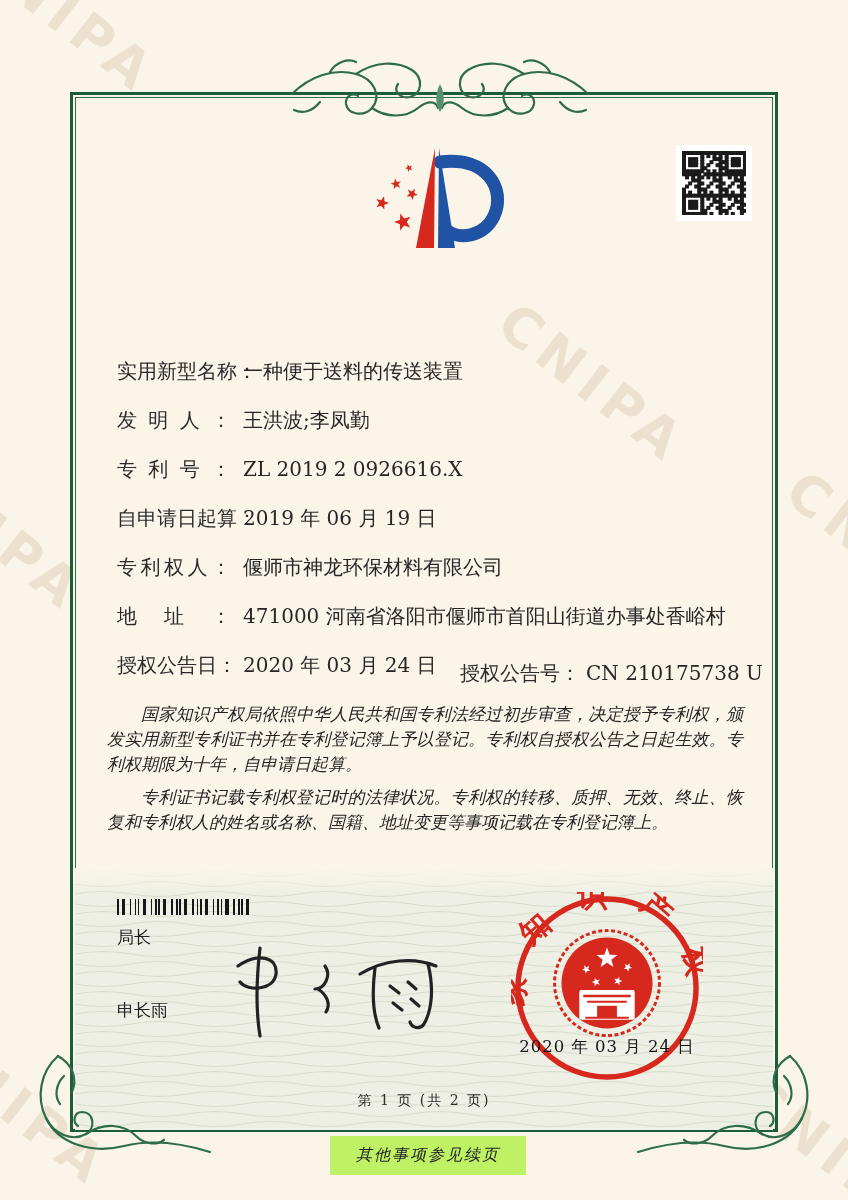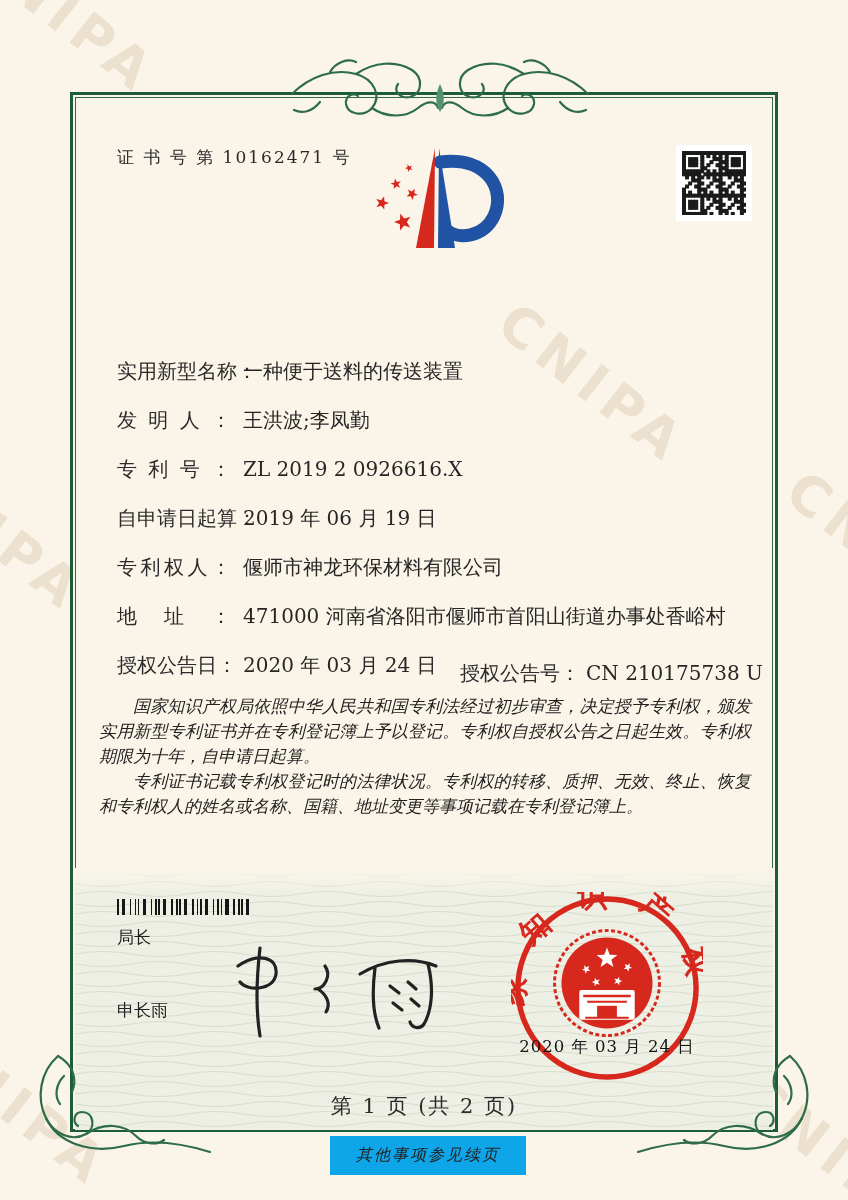--- a/index.html
+++ b/index.html
@@ -46,21 +46,21 @@
     display:inline-block; width:114px; text-align:justify; text-align-last:justify;
     color:#2b2b2b; vertical-align:top;
   }
   .fvalue{ margin-left:12px; color:#262626; }
   .pair2{ position:absolute; left:343px; top:0;margin-top:8px; }
   
   .body-text{
     position:absolute; left:99px; top:694px; width:652px;
     font-size:17px; line-height:25px; text-align:justify; font-style:italic; color:#222;
   }
-  .body-text p{ margin:0; text-indent:2em; }
+  .body-text p{ margin:8px; text-indent:2em; }
   
   .band{
     position:absolute; left:75px; top:868px; width:698px; height:262px;
     background:#eef0e5; overflow:hidden;
   }
   .band-fade{
     position:absolute; left:0; top:0; width:100%; height:26px;
     background:linear-gradient(#fbf5e9, rgba(251,245,233,0));
   }
   .barcode{
@@ -76,24 +76,24 @@
   .signature{ position:absolute; left:222px; top:936px; }
   .signature path{ stroke:#222; stroke-width:3.2; fill:none; stroke-linecap:round; }
   
   .seal{ position:absolute; left:511px; top:892px; }
   .seal-date{
     position:absolute; left:505px; top:1036px; width:204px; text-align:center;
     font-size:16.5px; letter-spacing:1px; color:#141414;
   }
   .page-num{
     position:absolute; left:0; right:0; top:1092px; text-align:center;
-    font-size:21px; letter-spacing:2px; color:#2b2b2b;
+    font-size:14px; letter-spacing:2px; color:#2b2b2b;
   }
   .cont-note{
-    position:absolute; left:330px; top:1136px; background:#0ea5e9;
+    position:absolute; left:330px; top:1136px; background:#bef264;
     padding:9px 26px; font-size:16px; font-style:italic; letter-spacing:2px; color:#222;
   }
 </style>
 </head>
 <body>
 
 <div class="page">
 
   <div class="wm" style="left:-48px; top:-18px;">CNIPA</div>
   <div class="wm" style="left:482px; top:352px;">CNIPA</div>
@@ -156,21 +156,20 @@
       <path d="M18,68 C30,94 64,104 96,96 C120,90 150,92 182,102"></path>
       <path d="M58,84 C76,72 96,74 108,86 C116,94 128,96 136,90"></path>
       <path d="M30,6 C44,14 50,28 44,42"></path>
       <path d="M36,26 C28,34 26,46 32,54"></path>
     </g>
   </svg>
   <svg class="orn" style="left:620px; top:1050px; transform:scaleX(-1);" width="200" height="112">
     <use href="#flc"></use>
   </svg>
 
-  <div class="cert-no">证 书 号 第 10162471 号</div>
 
   <svg class="logo" width="160" height="112" viewBox="0 0 160 112">
     <path d="M88,20 C136,14 154,48 142,74 C132,95 106,99 93,87" stroke="#2053a4" stroke-width="13" fill="none" stroke-linecap="round"></path>
     <polygon points="83,6 64,106 82,106" fill="#d7281e"></polygon>
     <polygon points="87,6 86,106 103,106" fill="#2053a4"></polygon>
     <g id="logo-stars" fill="#d7281e">
         <path d="M55.4,22.3L57.4,24.4L60.0,23.4L58.7,25.9L60.4,28.1L57.7,27.5L56.1,29.9L55.7,27.1L53.0,26.3L55.6,25.1Z"></path>
         <path d="M42.9,36.6L45.0,39.9L48.8,39.3L46.3,42.3L48.1,45.7L44.5,44.3L41.7,47.0L42.0,43.1L38.5,41.4L42.3,40.4Z"></path>
         <path d="M32.1,54.3L32.4,59.2L37.0,60.9L32.4,62.7L32.3,67.6L29.1,63.8L24.4,65.2L27.1,61.0L24.3,57.0L29.1,58.2Z"></path>
         <path d="M62.9,46.7L62.3,50.9L65.9,53.1L61.7,53.8L60.8,58.0L58.8,54.2L54.6,54.6L57.5,51.5L55.9,47.6L59.7,49.5Z"></path>

